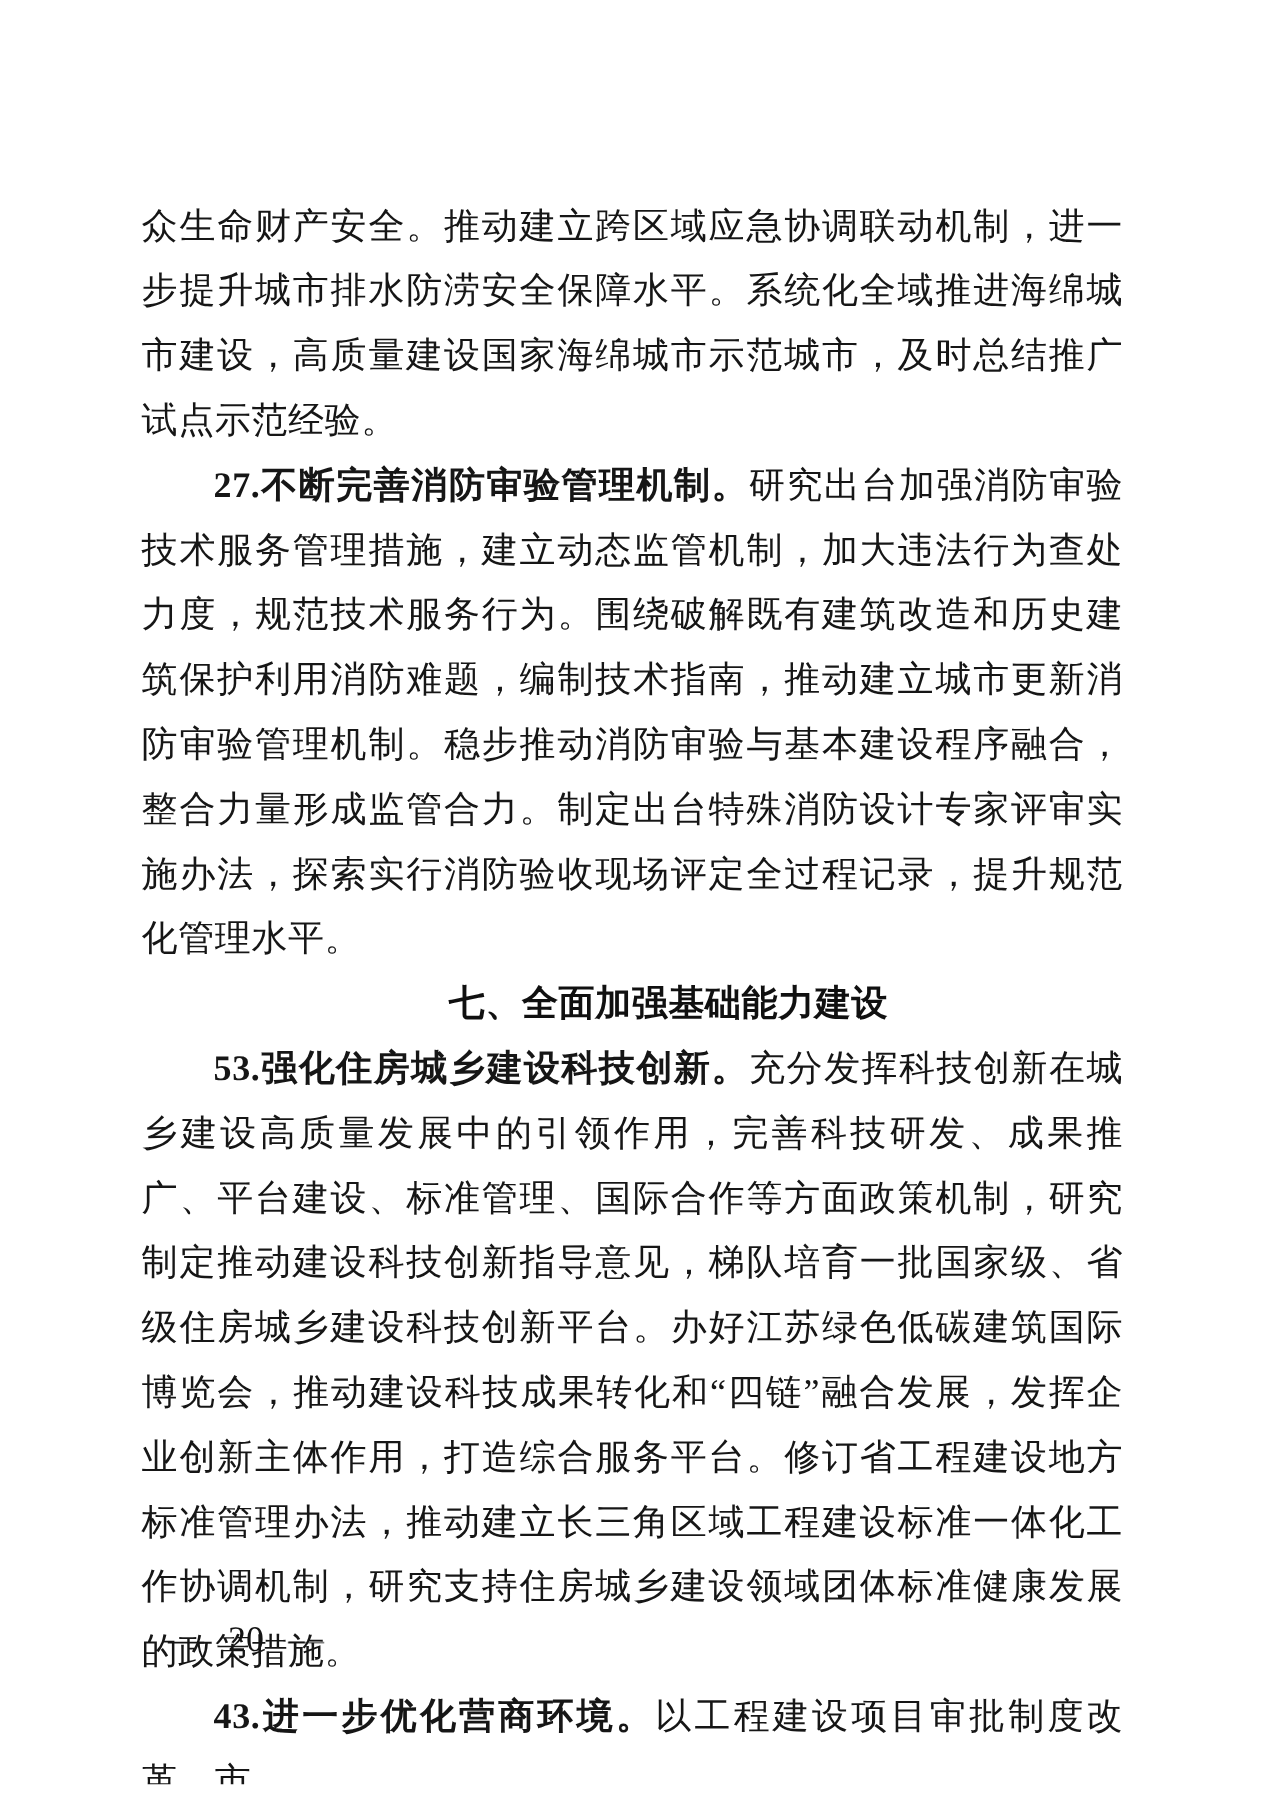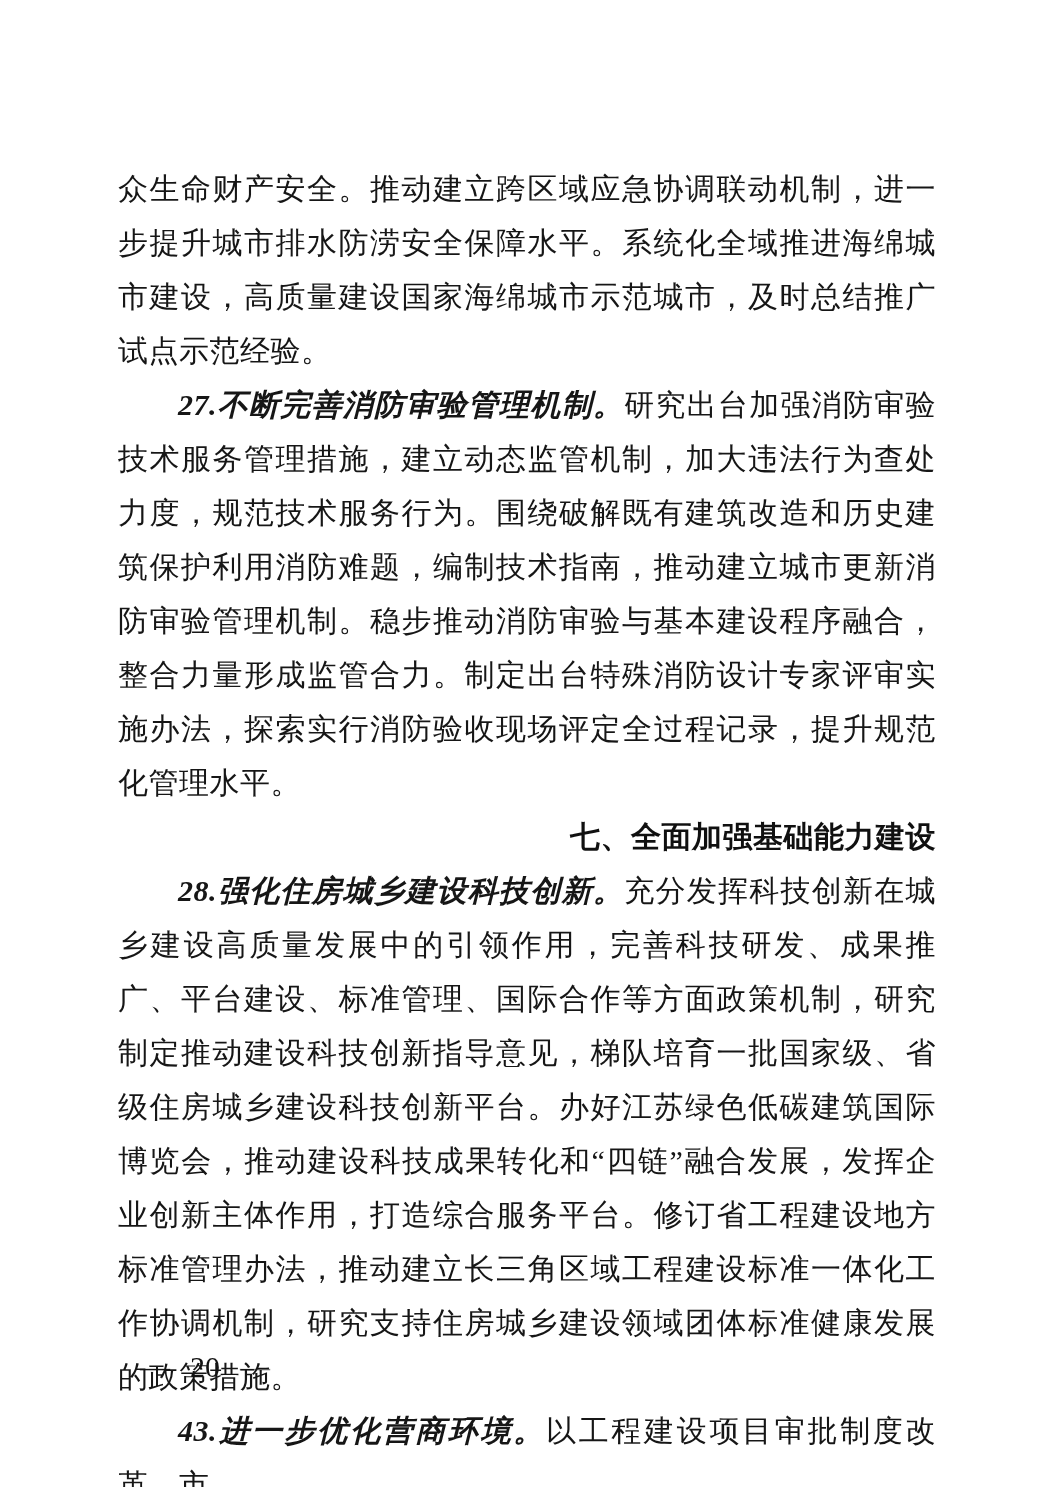--- a/index.html
+++ b/index.html
@@ -31,32 +31,31 @@
   }
   .para {
     margin: 0;
     padding: 0;
   }
   .para.indent {
     text-indent: 2em;
   }
   .lead {
     font-weight: bold;
-    font-style: italic;
   }
   .section-heading {
     margin: 0;
     padding: 0;
     text-indent: 2em;
     font-family: "Liberation Sans", "DejaVu Sans", sans-serif;
     font-weight: bold;
     font-size: 30px;
     line-height: 54px;
     color: #101010;
-    text-align: right;
+    text-align: center;
   }
   .page-footer {
     position: absolute;
     left: 140px;
     top: 1350px;
     display: flex;
     align-items: center;
     gap: 20px;
     font-family: "Liberation Serif", "DejaVu Serif", serif;
     font-size: 30px;
@@ -72,21 +71,21 @@
 <div class="page">
 
   <main class="body-text">
 
     <p class="para continuation"><span>众生命财产安全。推动建立跨区域应急协调联动机制，进一步提升城市排水防涝安全保障水平。系统化全域推进海绵城市建设，高质量建设国家海绵城市示范城市，及时总结推广试点示范经验。</span></p>
 
     <p class="para indent"><span class="lead">27.不断完善消防审验管理机制。</span><span>研究出台加强消防审验技术服务管理措施，建立动态监管机制，加大违法行为查处力度，规范技术服务行为。围绕破解既有建筑改造和历史建筑保护利用消防难题，编制技术指南，推动建立城市更新消防审验管理机制。稳步推动消防审验与基本建设程序融合，整合力量形成监管合力。制定出台特殊消防设计专家评审实施办法，探索实行消防验收现场评定全过程记录，提升规范化管理水平。</span></p>
 
     <h2 class="section-heading">七、全面加强基础能力建设</h2>
 
-    <p class="para indent"><span class="lead">28.强化住房城乡建设科技创新。</span><span>充分发挥科技创新在城乡建设高质量发展中的引领作用，完善科技研发、成果推广、平台建设、标准管理、国际合作等方面政策机制，研究制定推动建设科技创新指导意见，梯队培育一批国家级、省级住房城乡建设科技创新平台。办好江苏绿色低碳建筑国际博览会，推动建设科技成果转化和“四链”融合发展，发挥企业创新主体作用，打造综合服务平台。修订省工程建设地方标准管理办法，推动建立长三角区域工程建设标准一体化工作协调机制，研究支持住房城乡建设领域团体标准健康发展的政策措施。</span></p>
+    <p class="para indent"><span class="lead">53.强化住房城乡建设科技创新。</span><span>充分发挥科技创新在城乡建设高质量发展中的引领作用，完善科技研发、成果推广、平台建设、标准管理、国际合作等方面政策机制，研究制定推动建设科技创新指导意见，梯队培育一批国家级、省级住房城乡建设科技创新平台。办好江苏绿色低碳建筑国际博览会，推动建设科技成果转化和“四链”融合发展，发挥企业创新主体作用，打造综合服务平台。修订省工程建设地方标准管理办法，推动建立长三角区域工程建设标准一体化工作协调机制，研究支持住房城乡建设领域团体标准健康发展的政策措施。</span></p>
 
     <p class="para indent"><span class="lead">43.进一步优化营商环境。</span><span>以工程建设项目审批制度改革、市</span></p>
 
   </main>
 
   <footer class="page-footer">
     <span class="dash dash-left">—</span>
     <span class="page-num">20</span>
     <span class="dash dash-right">—</span>
   </footer>

